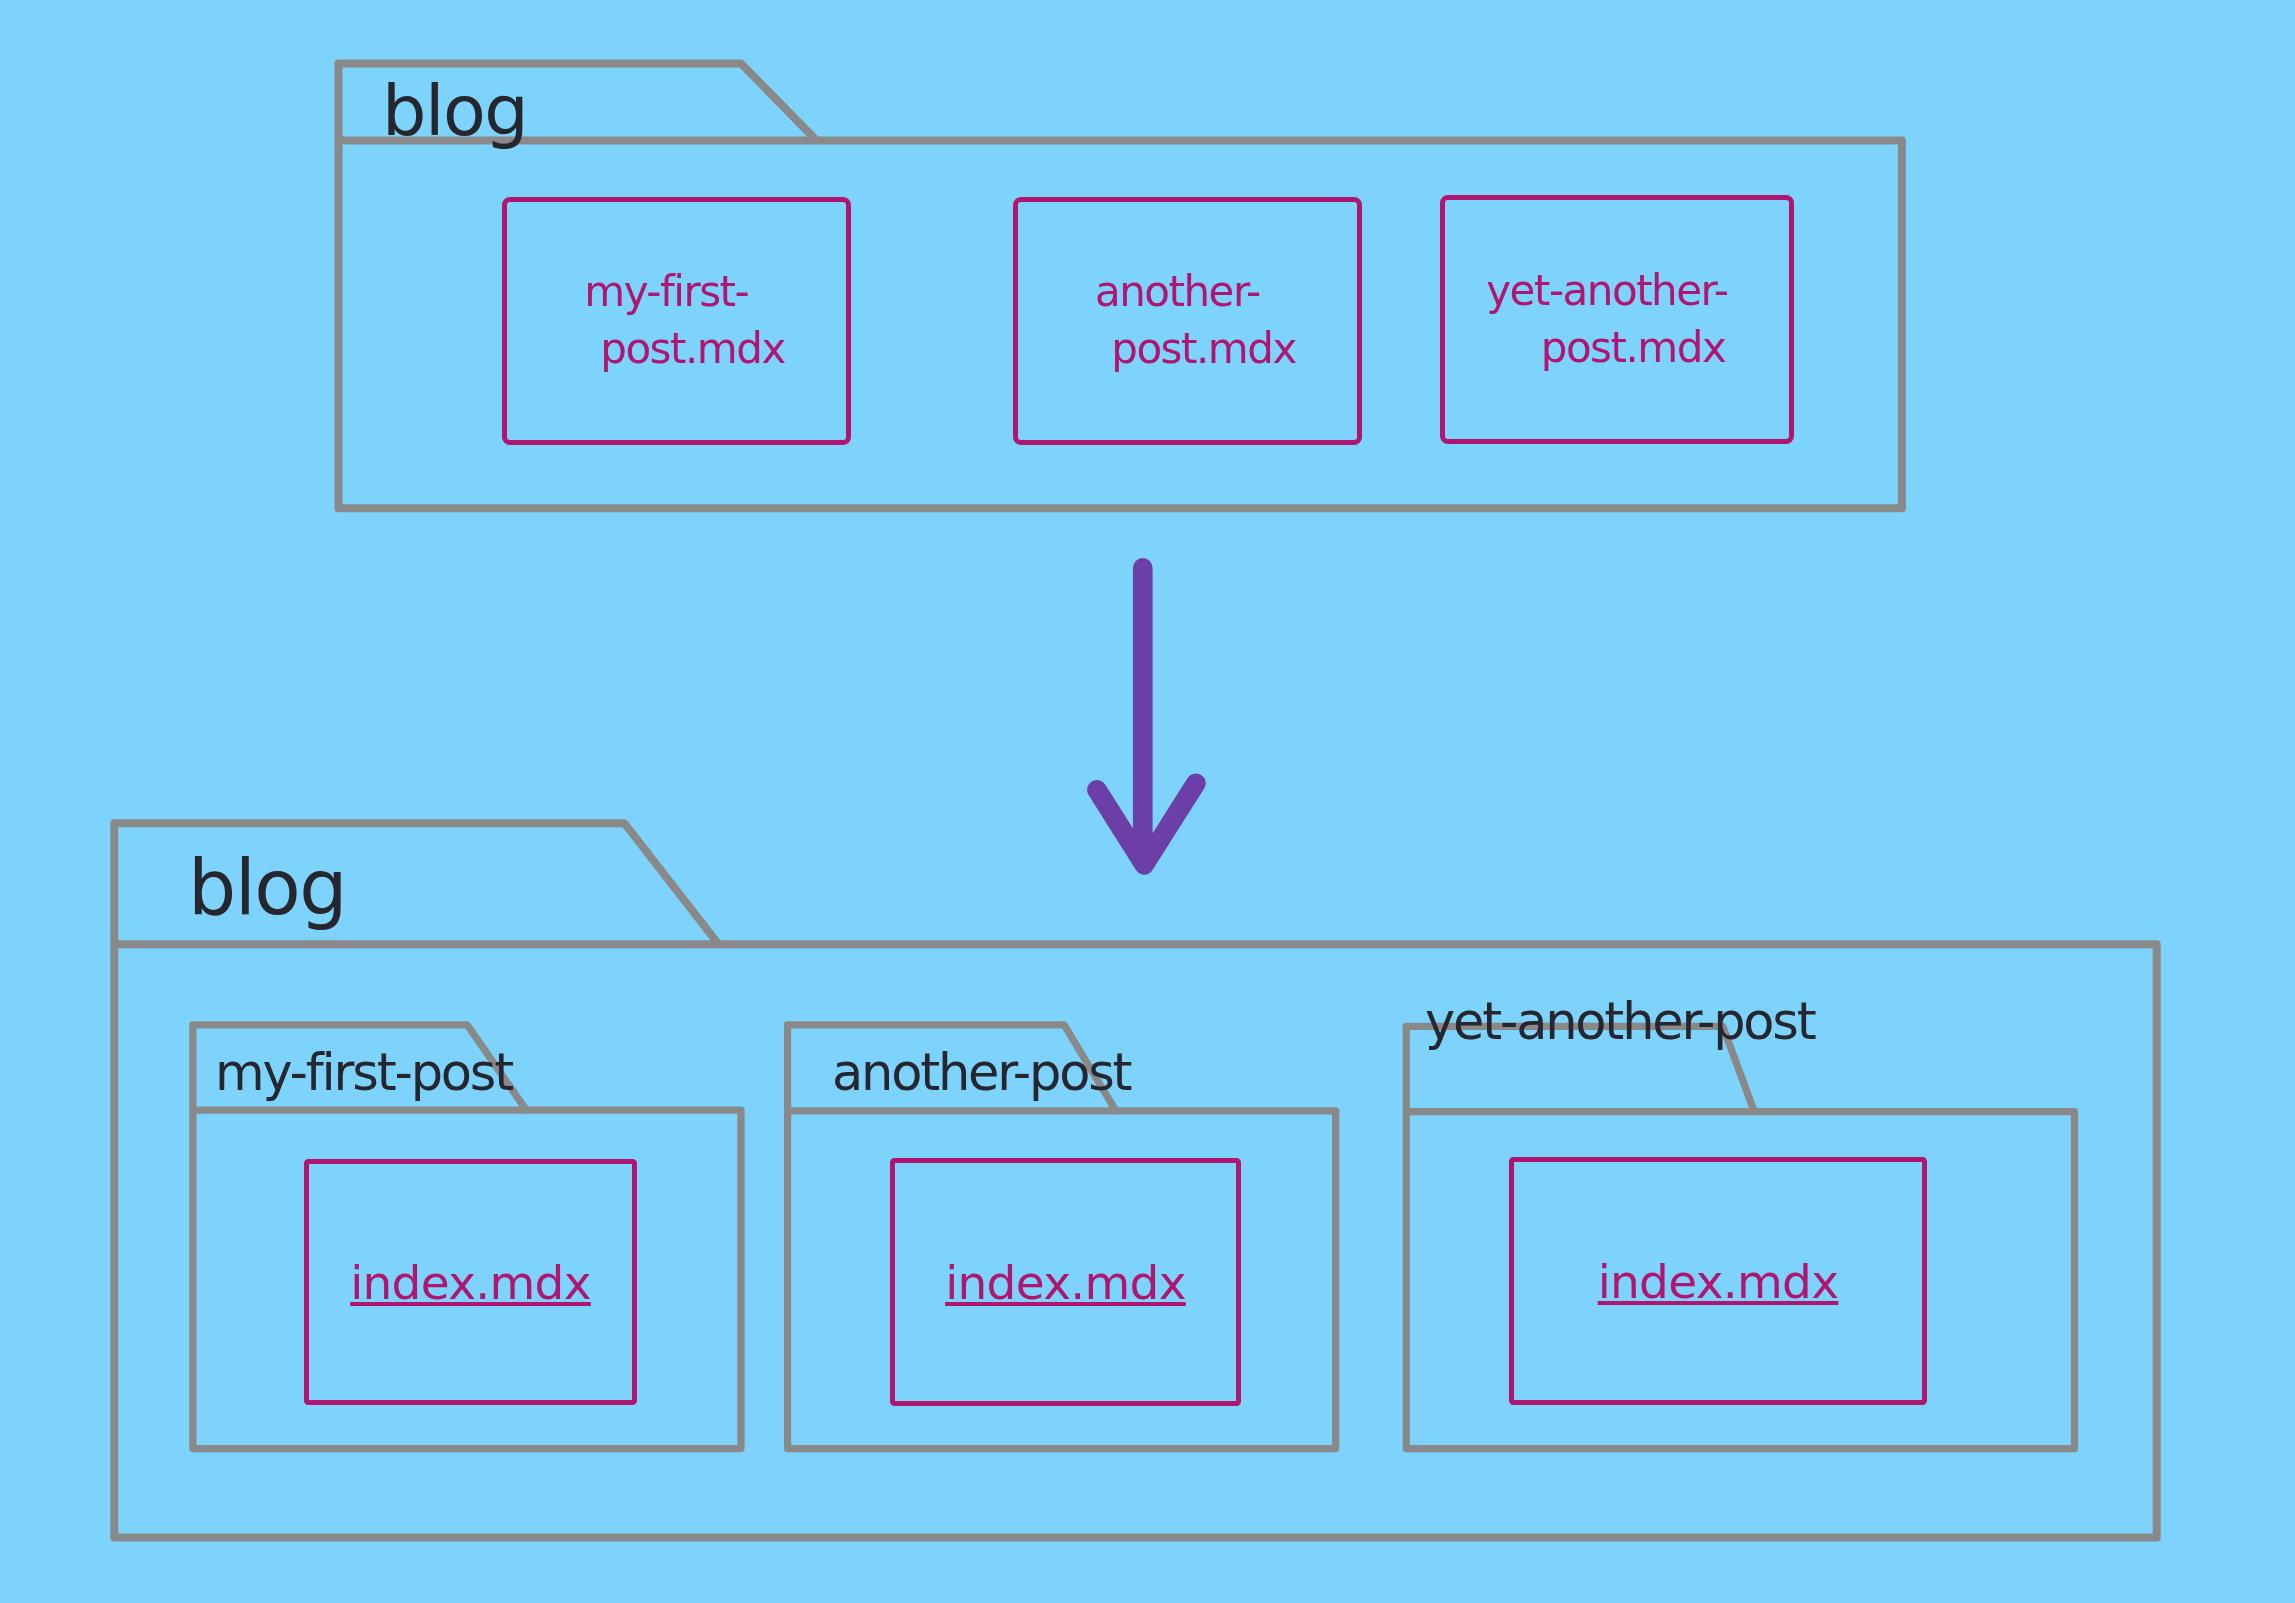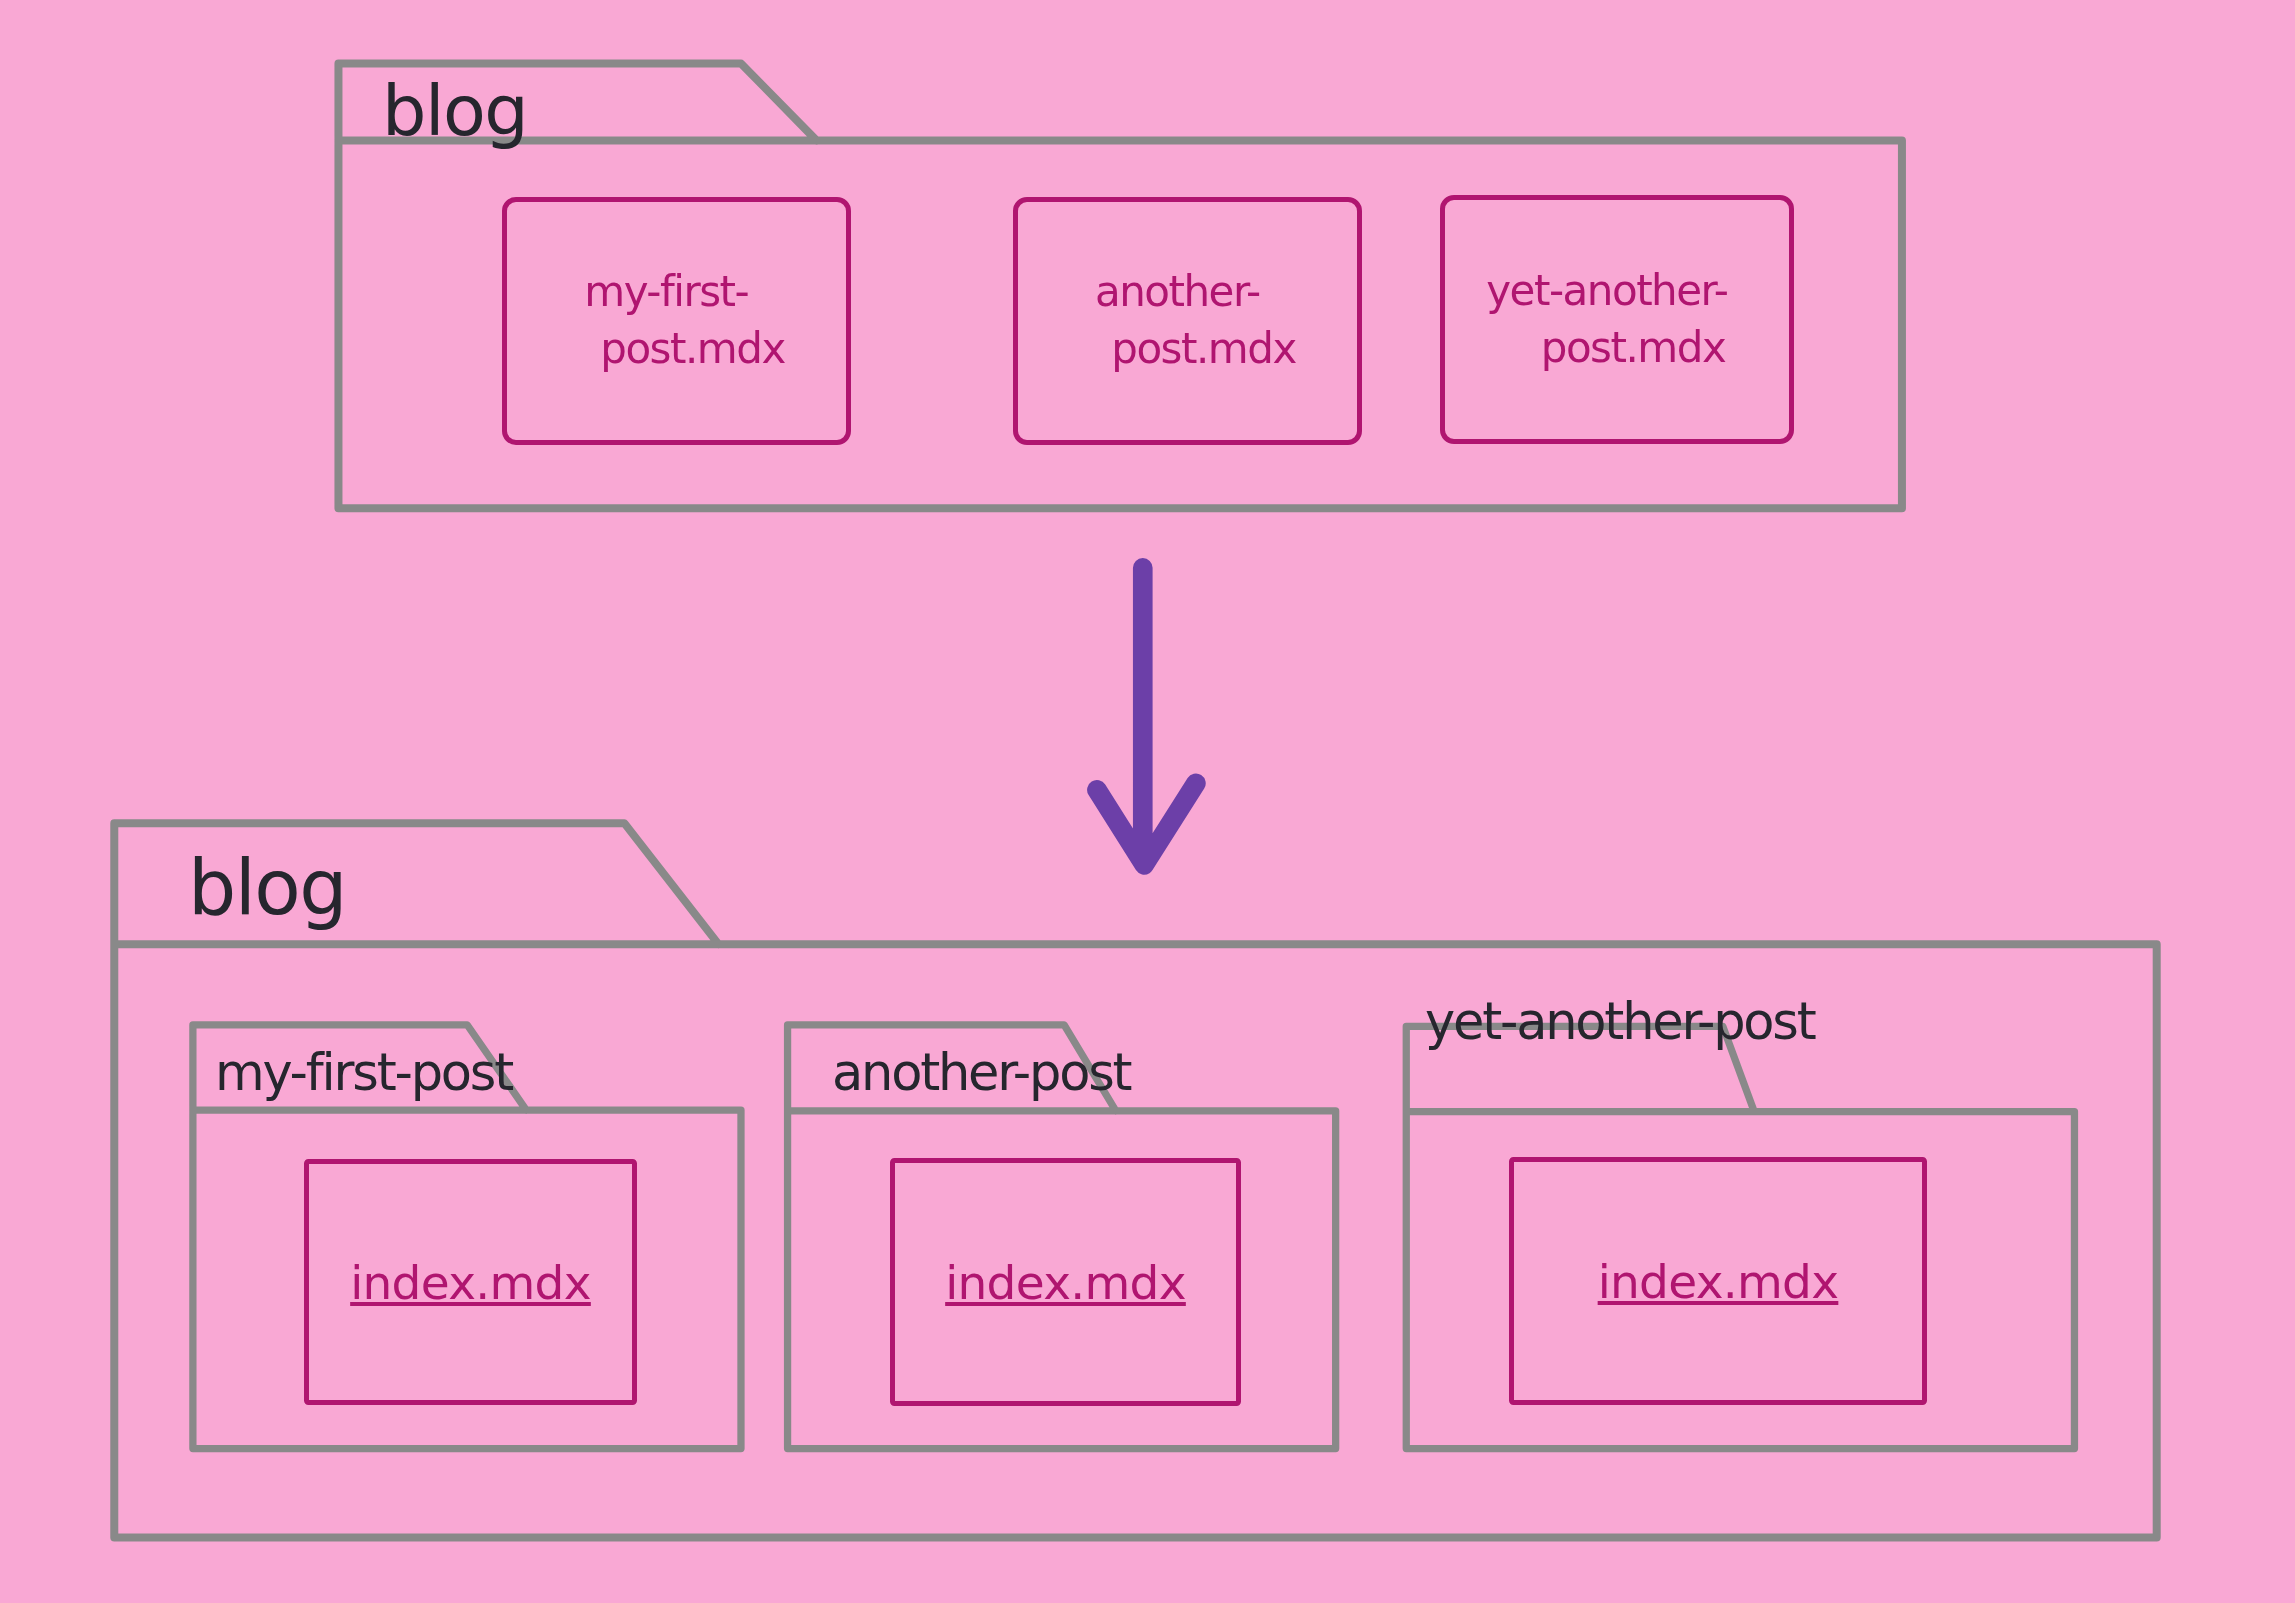--- a/index.html
+++ b/index.html
@@ -4,21 +4,21 @@
 <style>
   html, body {
     margin: 0;
     padding: 0;
     background: #ffffff;
   }
   .canvas {
     position: relative;
     width: 2295px;
     height: 1603px;
-    background: #f9a8d4;
+    background: #7dd3fc;
     overflow: hidden;
     font-family: "DejaVu Sans", sans-serif;
   }
   svg.linework {
     position: absolute;
     left: 0;
     top: 0;
     width: 2295px;
     height: 1603px;
   }
@@ -36,21 +36,21 @@
     font-size: 76px;
   }
   .subfolder-label {
     position: absolute;
     font-size: 51px;
     letter-spacing: -2.2px;
   }
   .file-box {
     position: absolute;
     border: 5.8px solid #b01570;
-    border-radius: 14px;
+    border-radius: 8px;
     box-sizing: border-box;
     display: flex;
     flex-direction: column;
     align-items: center;
     justify-content: center;
     color: #b01570;
     font-size: 42px;
     letter-spacing: -1.5px;
     line-height: 1.35;
   }

